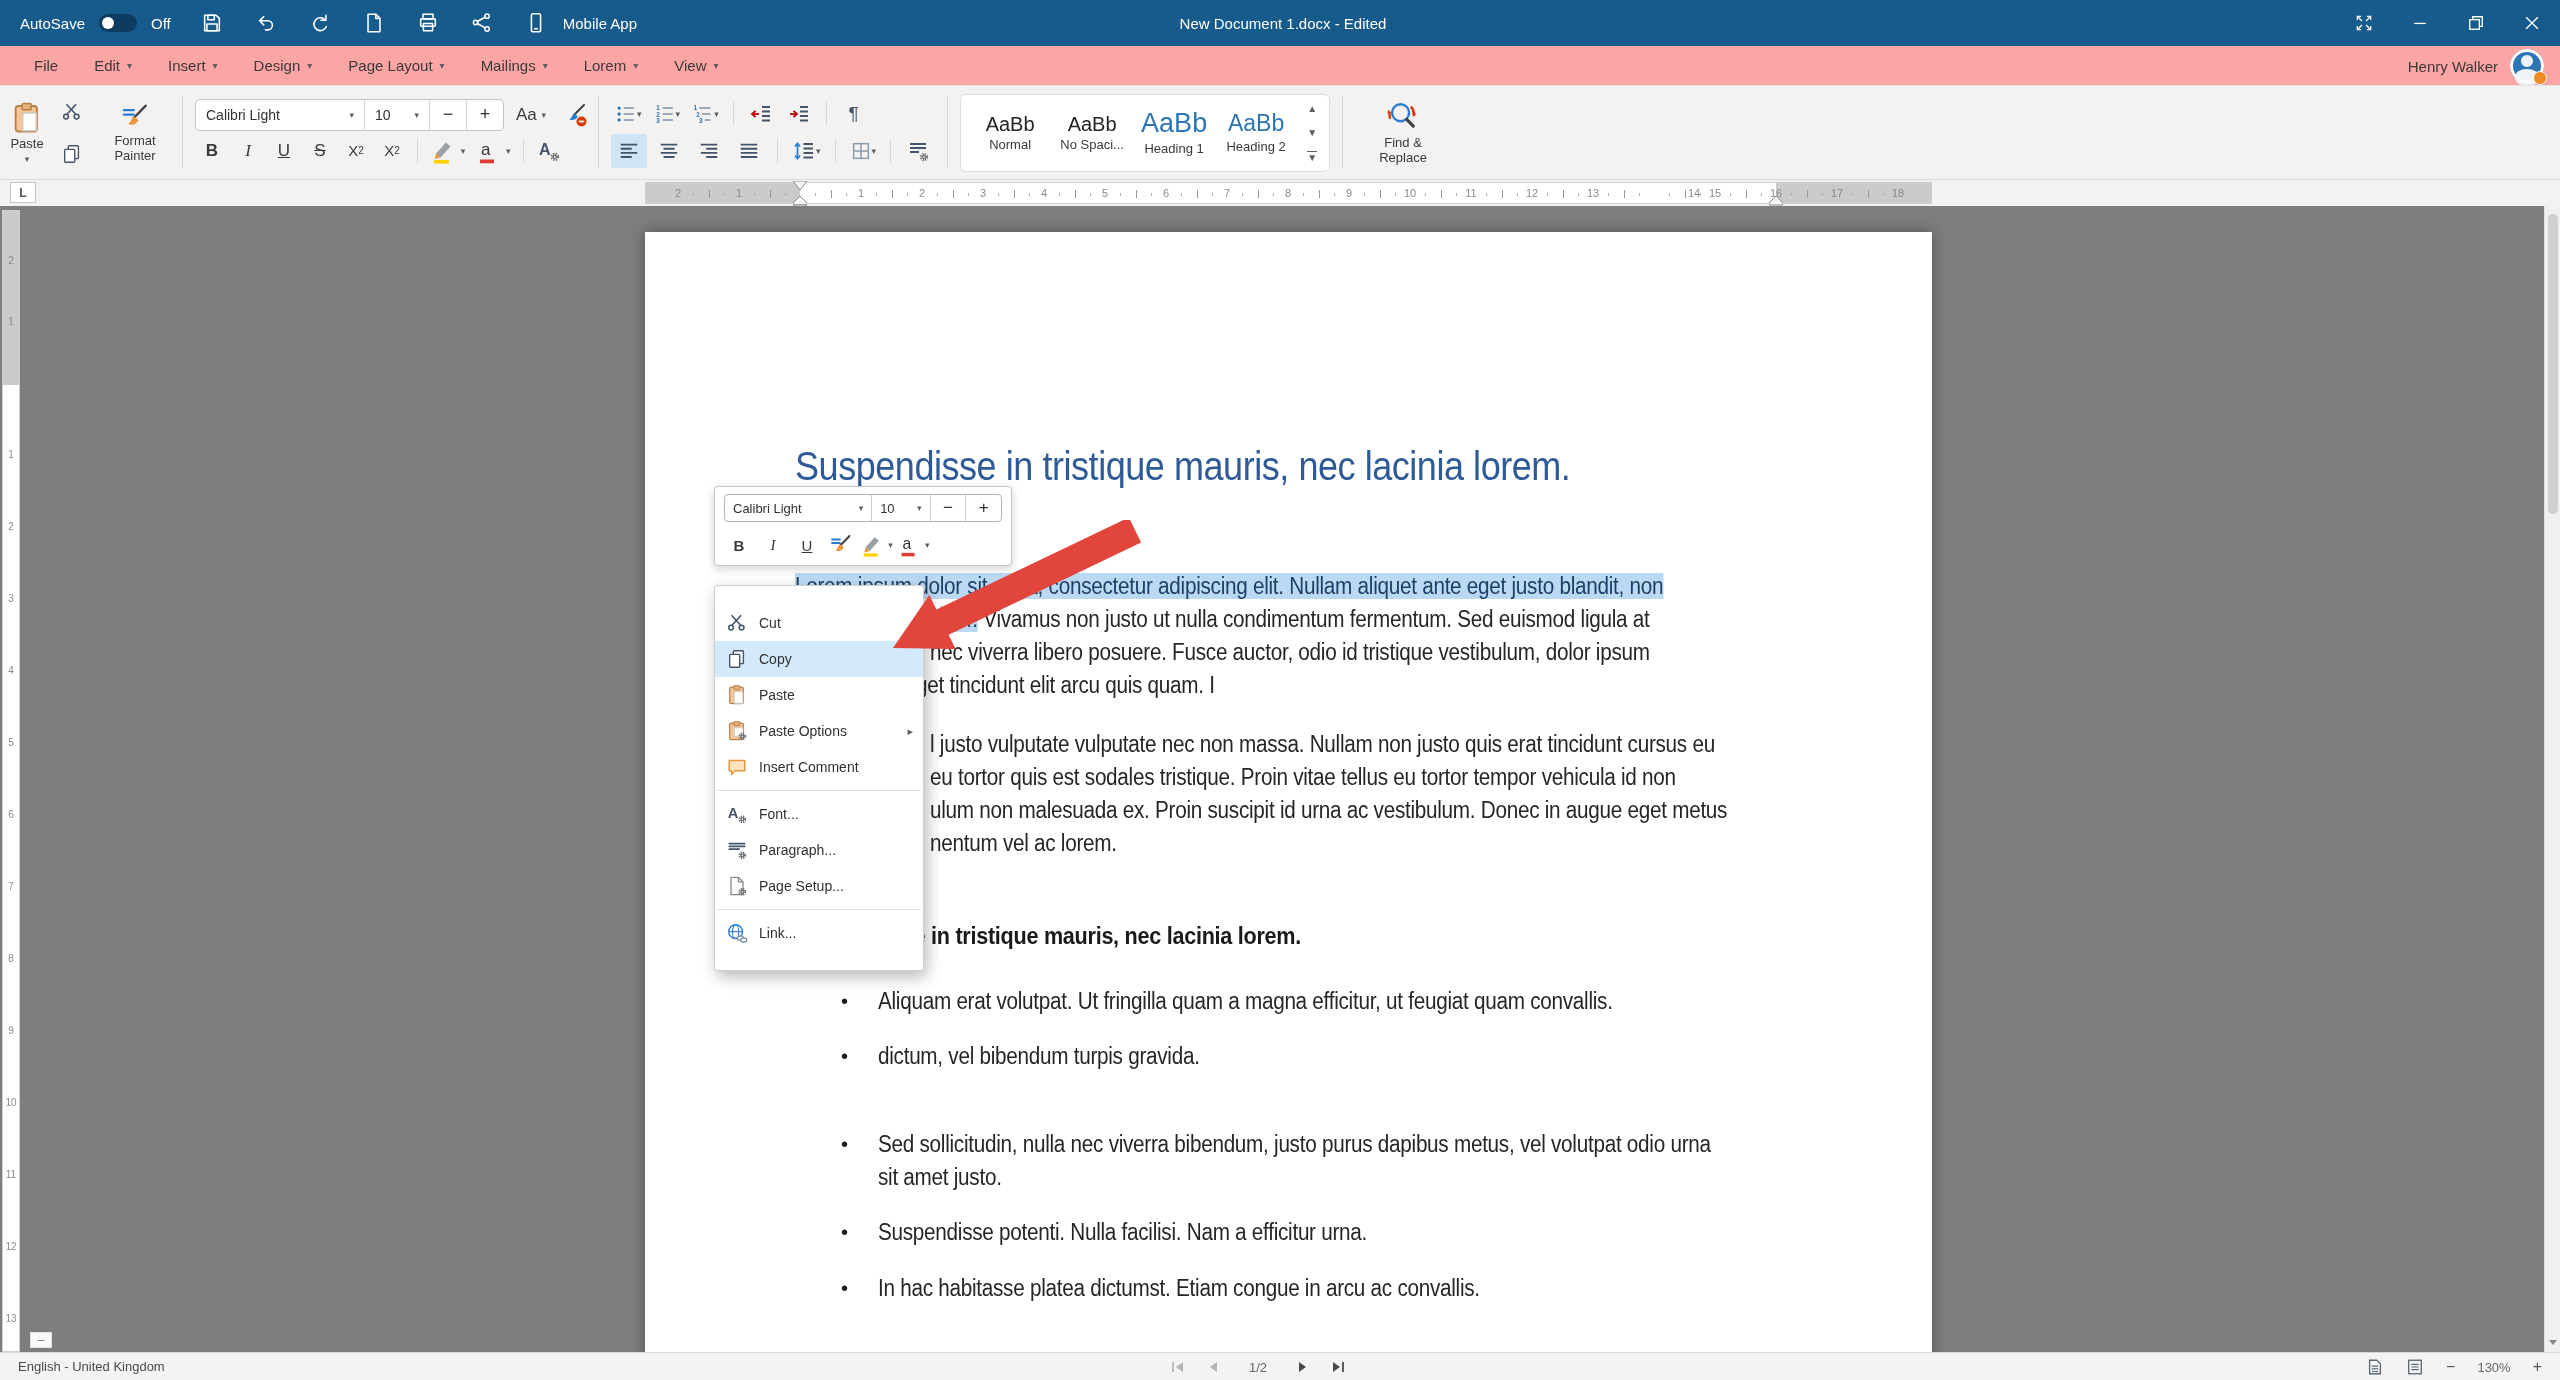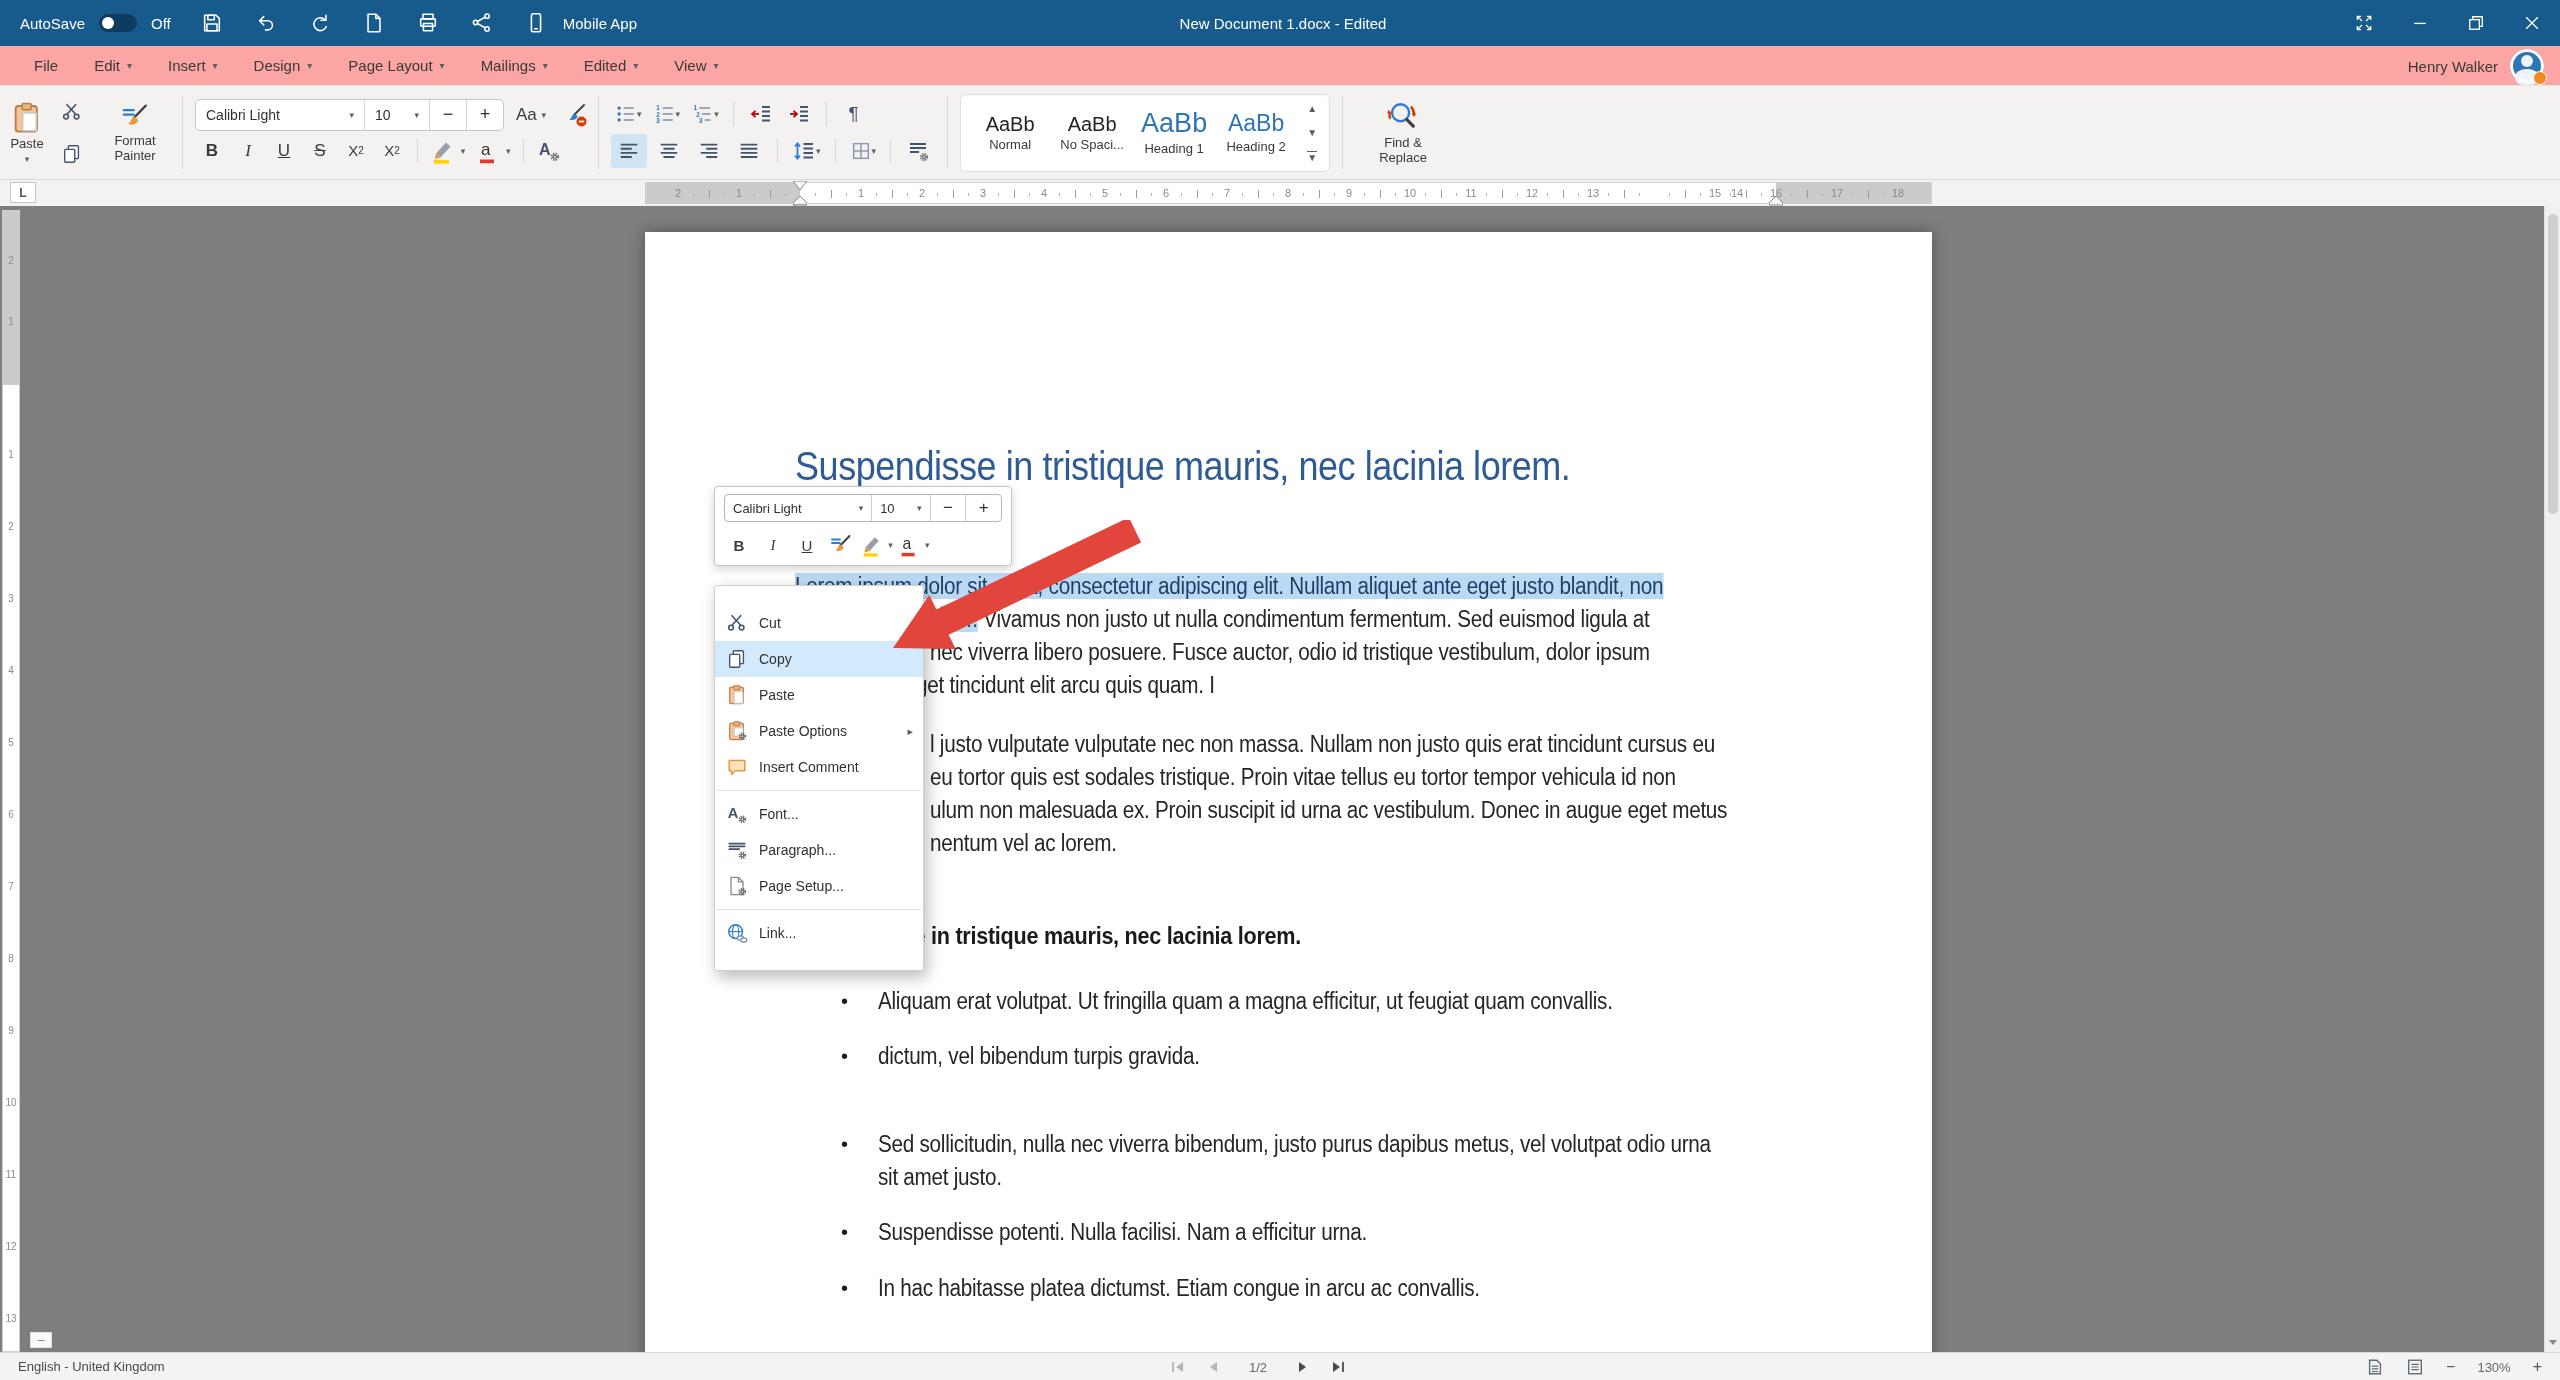--- a/index.html
+++ b/index.html
@@ -319,21 +319,21 @@
         </div>
         <div class="menu-item">
           <span>Page Layout</span>
           <span class="arr">▾</span>
         </div>
         <div class="menu-item">
           <span>Mailings</span>
           <span class="arr">▾</span>
         </div>
         <div class="menu-item">
-          <span>Edited</span>
+          <span>Lorem</span>
           <span class="arr">▾</span>
         </div>
         <div class="menu-item">
           <span>View</span>
           <span class="arr">▾</span>
         </div>
       </div>
     <div class="account">
       <span class="uname">Henry Walker</span>
       <span class="avatar">
@@ -599,21 +599,21 @@
         <span class="hr-num" style="left:398px;">4</span>
         <span class="hr-num" style="left:459px;">5</span>
         <span class="hr-num" style="left:520px;">6</span>
         <span class="hr-num" style="left:581px;">7</span>
         <span class="hr-num" style="left:642px;">8</span>
         <span class="hr-num" style="left:703px;">9</span>
         <span class="hr-num" style="left:764px;">10</span>
         <span class="hr-num" style="left:825px;">11</span>
         <span class="hr-num" style="left:886px;">12</span>
         <span class="hr-num" style="left:947px;">13</span>
-        <span class="hr-num" style="left:1048px;margin-left:43px;">14</span>
+        <span class="hr-num" style="left:1048px;">14</span>
         <span class="hr-num" style="left:1069px;">15</span>
         <span class="hr-num" style="left:1130px;">16</span>
         <span class="hr-num" style="left:1191px;">17</span>
         <span class="hr-num" style="left:1252px;">18</span>
         <span class="hr-tick" style="left:62.5px;"></span>
         <span class="hr-dot" style="left:47.25px;"></span>
         <span class="hr-dot" style="left:77.75px;"></span>
         <span class="hr-tick" style="left:123.5px;"></span>
         <span class="hr-dot" style="left:108.25px;"></span>
         <span class="hr-dot" style="left:138.75px;"></span>

